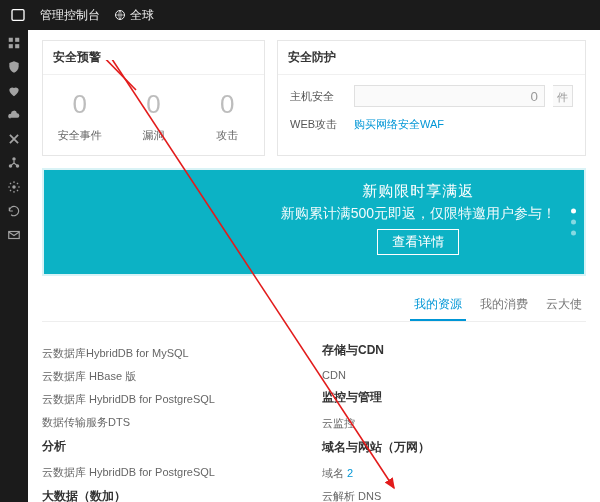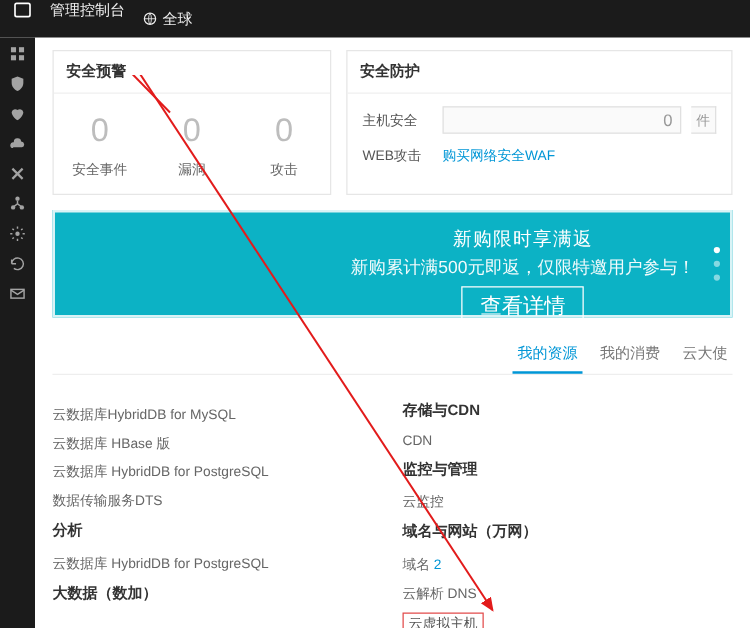--- a/index.html
+++ b/index.html
@@ -1,18 +1,18 @@
 <!DOCTYPE html>
 <html><head>
 <meta charset="utf-8">
 <style>
   * { box-sizing: border-box; margin: 0; padding: 0; }
   body { font-family: "Microsoft YaHei", Arial, sans-serif; font-size: 12px; color: #333; background: #fff; width: 600px; }
   
-  .topbar { height: 30px; background: #1b1b1b; color: #eee; display: flex; padding: 0 10px; gap: 14px; font-size: 12px; }
+  .topbar { height: 30px; background: #1b1b1b; color: #eee; display: flex; align-items: center; padding: 0 10px; gap: 14px; font-size: 12px; }
   .topbar .logo { width: 16px; height: 16px; display: flex; align-items: center; justify-content: center; }
   .topbar .globe { width: 12px; height: 12px; }
   
   .shell { display: flex; }
   .rail { width: 28px; background: #1b1b1b; color: #bbb; min-height: 472px; display: flex; flex-direction: column; align-items: center; padding-top: 6px; gap: 10px; }
   .rail .ric { width: 14px; height: 14px; opacity: .85; }
   
   .main { flex: 1; padding: 10px 14px 14px 14px; }
   
   .cards-row { display: flex; gap: 12px; }
@@ -22,25 +22,25 @@
   .alert-col { flex: 1; text-align: center; padding: 14px 0 12px; }
   .alert-num { font-size: 26px; color: #bdbdbd; font-weight: 300; }
   .alert-lab { font-size: 11px; color: #666; margin-top: 8px; }
   .sec-body { padding: 10px 12px; }
   .sec-row { display: flex; align-items: center; font-size: 11px; margin-bottom: 10px; gap: 8px; }
   .sec-label { color: #555; width: 56px; }
   .sec-input { flex: 1; height: 22px; border: 1px solid #e0e0e0; background: #fafafa; text-align: right; padding: 0 6px; color: #999; }
   .sec-unit { width: 20px; height: 22px; border: 1px solid #e0e0e0; border-left: 0; background: #fafafa; text-align: center; line-height: 22px; color: #999; }
   .sec-link { color: #0096d6; font-size: 11px; }
   
-  .promo { margin-top: 12px; background: #0cb2c5; color: #fff; height: 86px; position: relative; border: 2px solid #d9f3f6; }
+  .promo { margin-top: 12px; background: #0cb2c5; color: #fff; height: 108px; position: relative; border: 2px solid #d9f3f6; }
   .promo-content { position: absolute; right: 28px; top: 12px; text-align: center; }
   .promo-title { font-size: 15px; letter-spacing: 1px; }
   .promo-sub { font-size: 14px; margin-top: 4px; opacity: .95; }
-  .promo-btn { display: inline-block; margin-top: 6px; border: 1px solid #fff; color: #fff; padding: 3px 14px; font-size: 17px; cursor: pointer; }
+  .promo-btn { display: inline-block; margin-top: 6px; border: 1px solid #fff; color: #fff; padding: 3px 14px; font-size: 13px; cursor: pointer; }
   .promo-dots { position: absolute; right: 8px; top: 50%; transform: translateY(-50%); display: flex; flex-direction: column; gap: 6px; }
   .promo-dots span { width: 5px; height: 5px; border-radius: 50%; background: rgba(255,255,255,.5); }
   .promo-dots span.active { background: #fff; }
   
   .tabs { margin-top: 14px; border-bottom: 1px solid #eee; display: flex; gap: 10px; font-size: 12px; justify-content: flex-end; }
   .tab { padding: 6px 4px; color: #777; cursor: pointer; }
   .tab.active { color: #0096d6; border-bottom: 2px solid #0096d6; }
   
   .resources { display: flex; margin-top: 16px; gap: 16px; }
   .rescol { flex: 1; font-size: 11px; }

